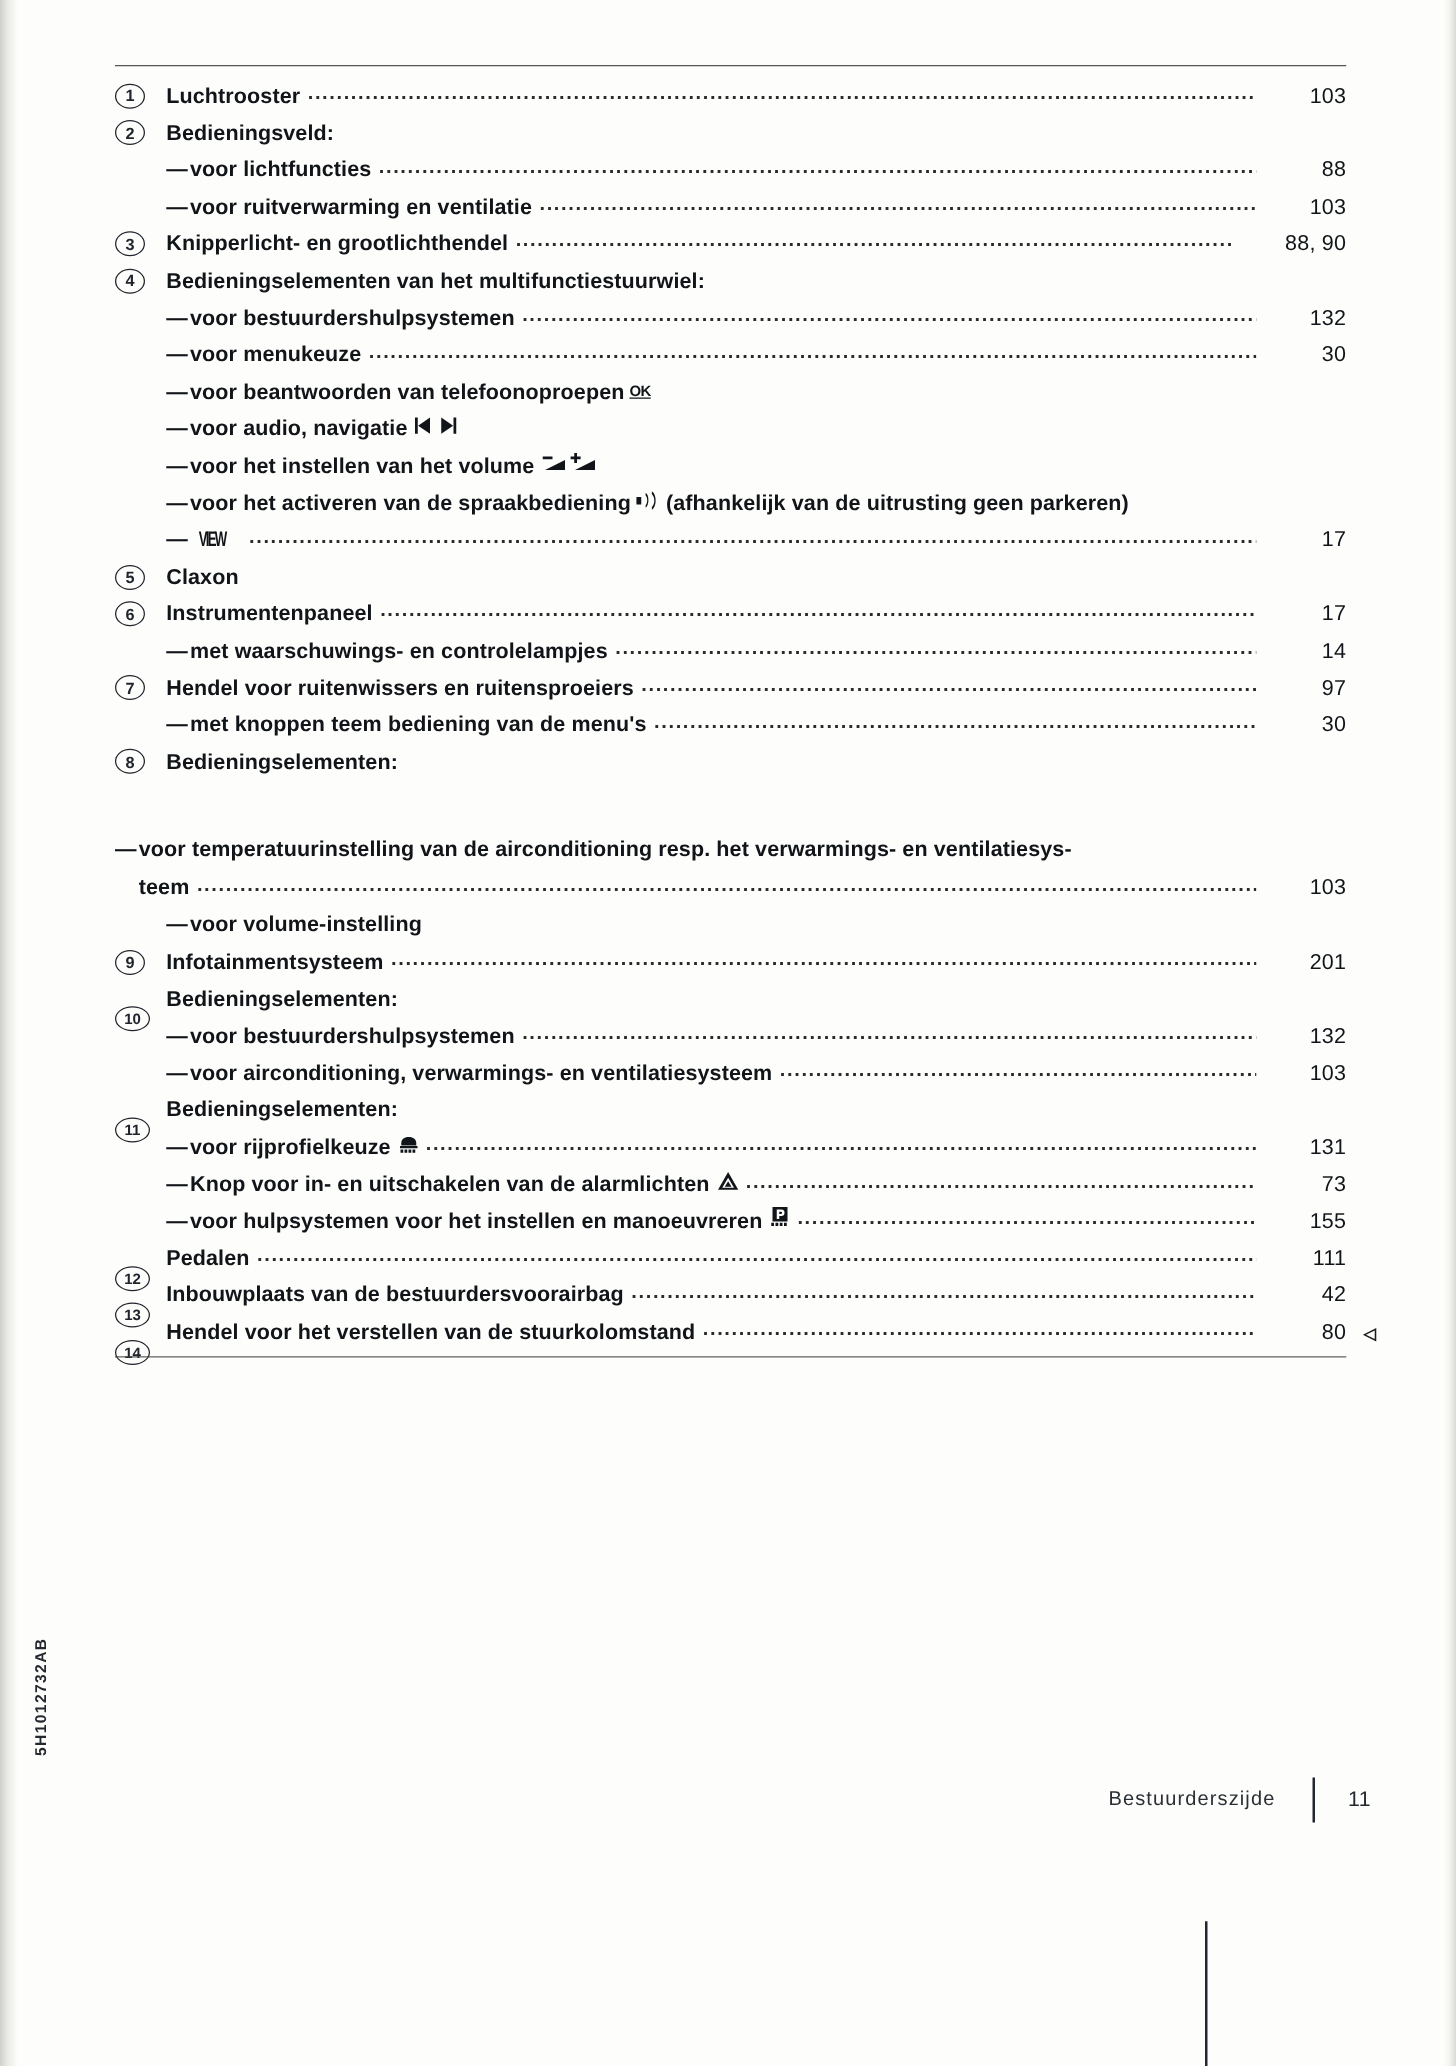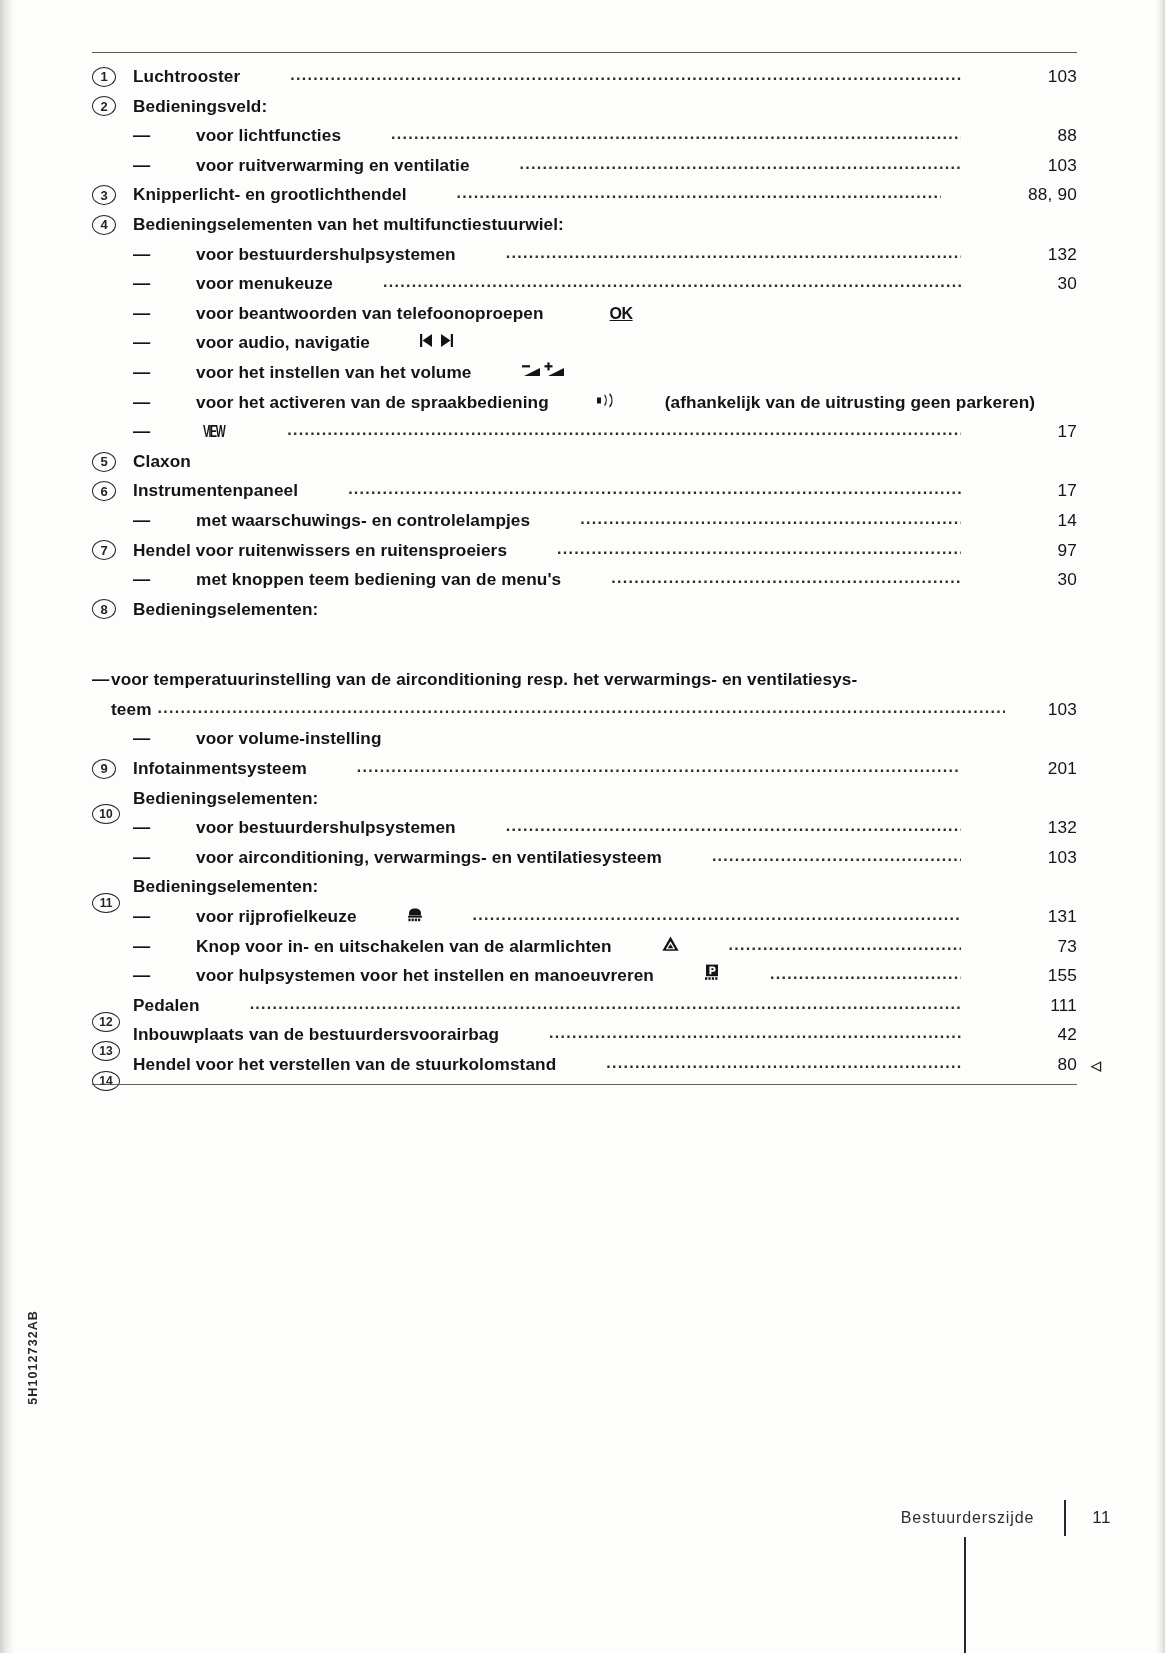--- a/index.html
+++ b/index.html
@@ -89,21 +89,20 @@
   }
   .circnum.wide { width: 26px; font-size: 12px; margin-top: 32px; }
 
   .sub-indent { width: 41px; flex: 0 0 41px; }
 
   .body-cell {
     flex: 1 1 auto;
     display: flex;
     align-items: center;
     min-width: 0;
-    gap: 44px;
   }
 
   .label {
     white-space: nowrap;
   }
 
   .dash {
     display: inline-block;
     width: 19px;
     flex: 0 0 19px;
@@ -152,23 +151,23 @@
   
   .glyph {
     display: inline-block;
     vertical-align: baseline;
     margin-left: 6px;
     font-weight: 800;
   }
   .glyph-ok {
     font-family: "Liberation Sans", sans-serif;
     font-weight: 800;
-    font-size: 16px;
+    font-size: 12px;
     letter-spacing: -0.5px;
-    margin-left: 22px;
+    margin-left: 4px;
     text-decoration: underline;
   }
   .glyph-view {
     font-family: "Liberation Sans", sans-serif;
     font-weight: 800;
     font-size: 17px;
     letter-spacing: -2.3px;
     transform: scaleX(.62);
     display: inline-block;
     transform-origin: left center;
@@ -199,25 +198,25 @@
     font-weight: 600;
     color: #23272e;
     font-family: "Liberation Sans", sans-serif;
   }
 
   
   .footer {
     position: absolute;
     left: 0;
     right: 0;
-    top: 1500px;
+    top: 1422px;
     display: flex;
     justify-content: flex-end;
     align-items: center;
-    padding-right: 54px;
+    padding-right: 68px;
   }
   .footer-title {
     font-size: 16px;
     letter-spacing: .9px;
     color: #2a2e35;
     font-weight: 400;
   }
   .footer-sep {
     width: 2px;
     height: 36px;

